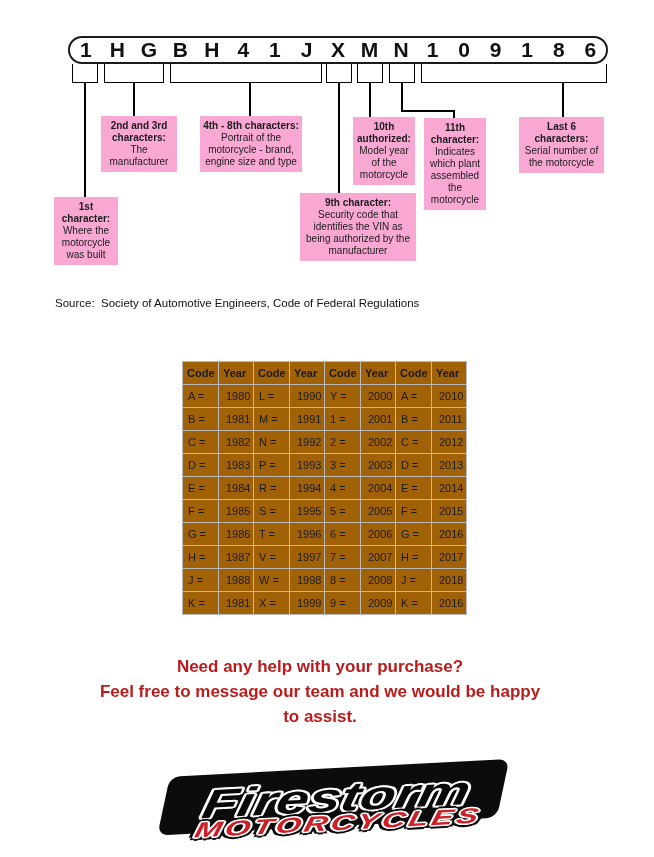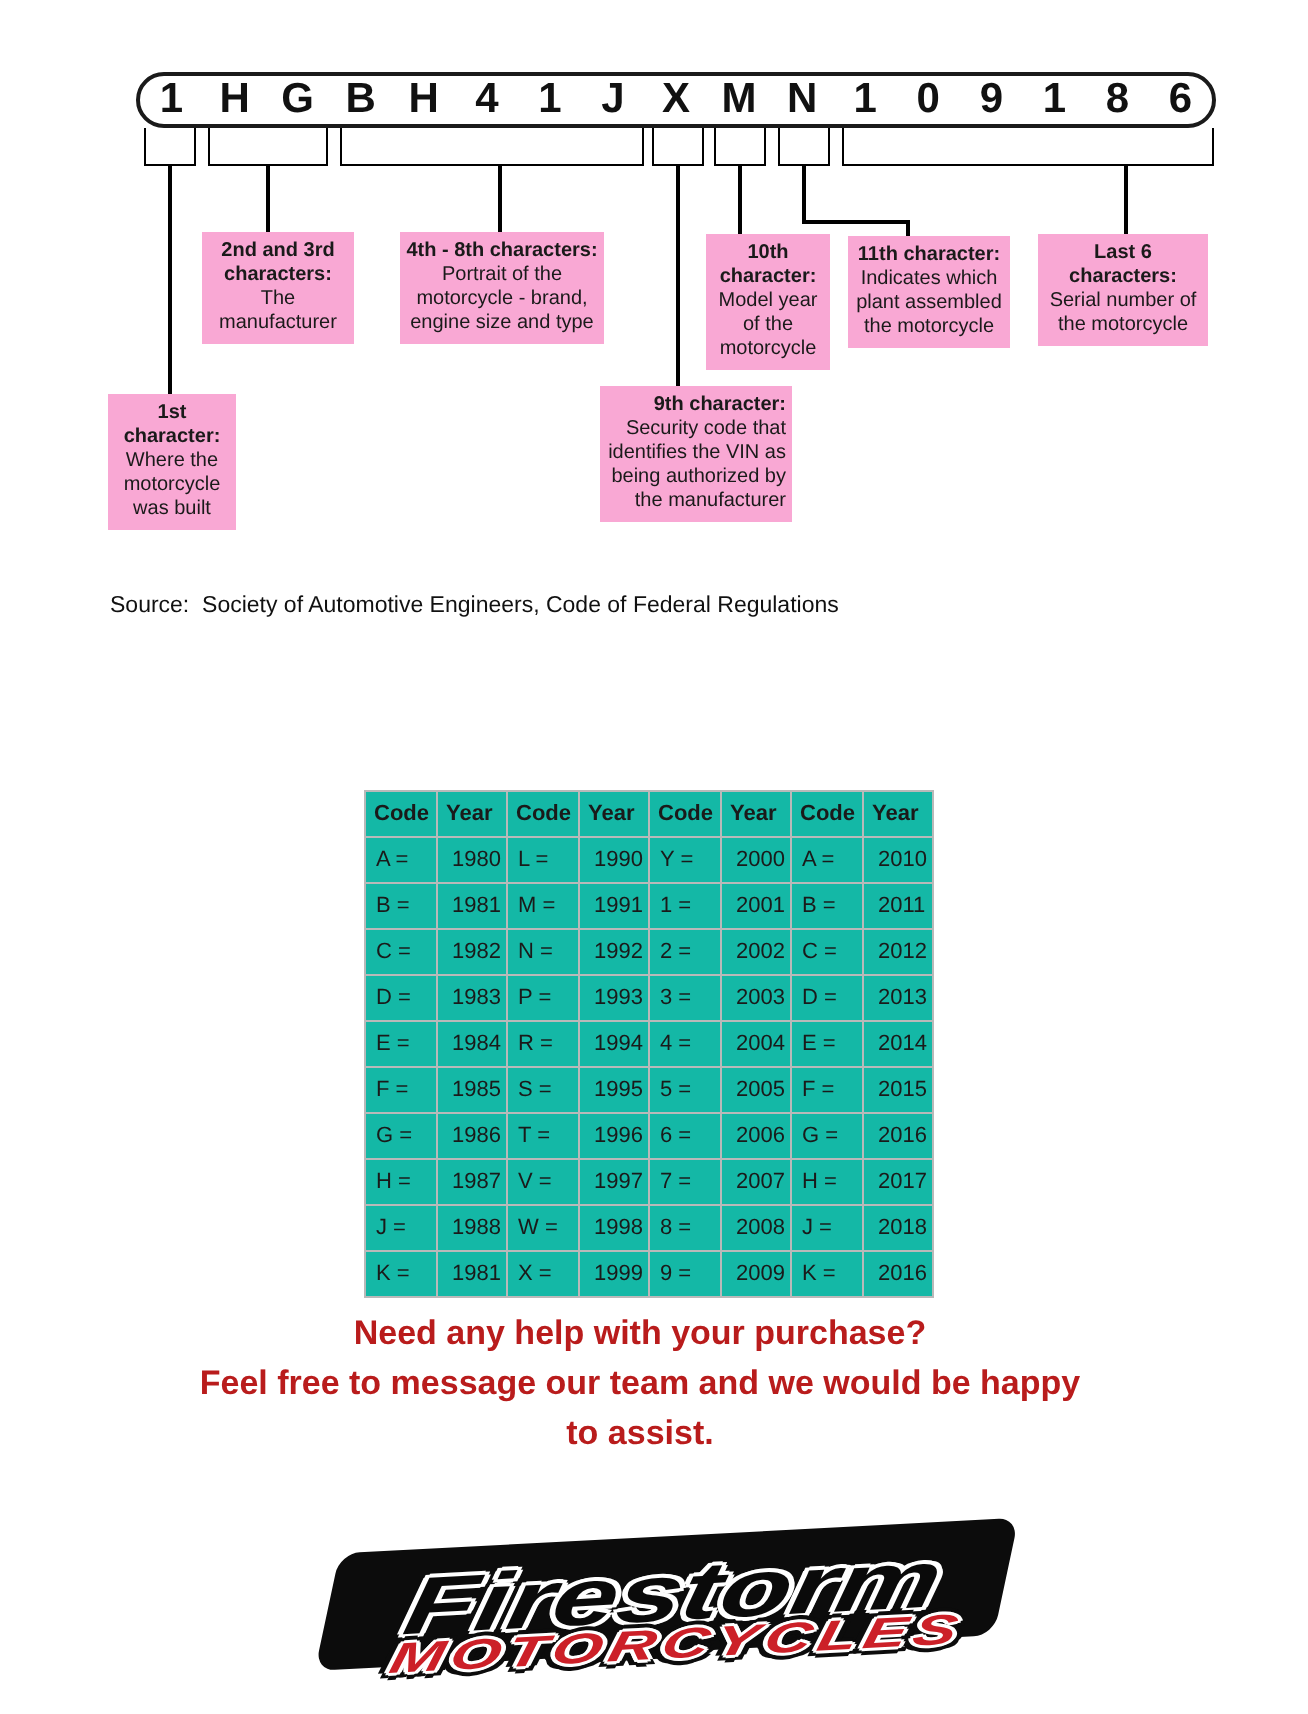--- a/index.html
+++ b/index.html
@@ -49,33 +49,33 @@
   
   .note{
     position:absolute;background:#f9a8d4;color:#1a1a1a;
     font-size:10px;line-height:12px;text-align:center;
     padding:4px 3px;box-sizing:border-box;
   }
   .note .hd{font-weight:bold;}
   .n1{left:54px;top:197px;width:64px;}
   .n2{left:101px;top:116px;width:76px;}
   .n3{left:200px;top:116px;width:102px;}
-  .n4{left:300px;top:193px;width:96px;text-align:right;}
+  .n4{left:300px;top:193px;width:116px;}
   .n5{left:353px;top:117px;width:62px;}
-  .n6{left:424px;top:118px;width:81px;}
+  .n6{left:424px;top:118px;width:62px;}
   .n7{left:519px;top:117px;width:85px;}
 
   
   .source{
     position:absolute;left:55px;top:297px;font-size:11.5px;color:#111;white-space:pre;
   }
 
   
   .year-table-wrap{position:absolute;left:182px;top:361px;}
-  table.year-table{border-collapse:collapse;font-size:11px;color:#1a1a1a;background:#14b8a6;margin-top:34px;}
+  table.year-table{border-collapse:collapse;font-size:11px;color:#1a1a1a;background:#a16207;}
   table.year-table th,table.year-table td{
     border:1px solid #b9b9b9;height:23px;box-sizing:border-box;
     text-align:left;vertical-align:middle;font-weight:normal;
   }
   table.year-table th{font-weight:bold;padding:0 3px 0 4px;}
   table.year-table th:nth-child(odd){width:36px;}
   table.year-table th:nth-child(even){width:35px;}
   td.code-cell{width:36px;padding:0 2px 0 5px;}
   td.year-cell{width:35px;padding:0 2px 0 7px;}
 
@@ -168,21 +168,21 @@
   </div>
   <div class="note n3">
     <div class="hd">4th - 8th characters:</div>
     <div class="bd">Portrait of the motorcycle - brand, engine size and type</div>
   </div>
   <div class="note n4">
     <div class="hd">9th character:</div>
     <div class="bd">Security code that identifies the VIN as being authorized by the manufacturer</div>
   </div>
   <div class="note n5">
-    <div class="hd">10th character:</div>
+    <div class="hd">10th authorized:</div>
     <div class="bd">Model year of the motorcycle</div>
   </div>
   <div class="note n6">
     <div class="hd">11th character:</div>
     <div class="bd">Indicates which plant assembled the motorcycle</div>
   </div>
   <div class="note n7">
     <div class="hd">Last 6 characters:</div>
     <div class="bd">Serial number of the motorcycle</div>
   </div>

